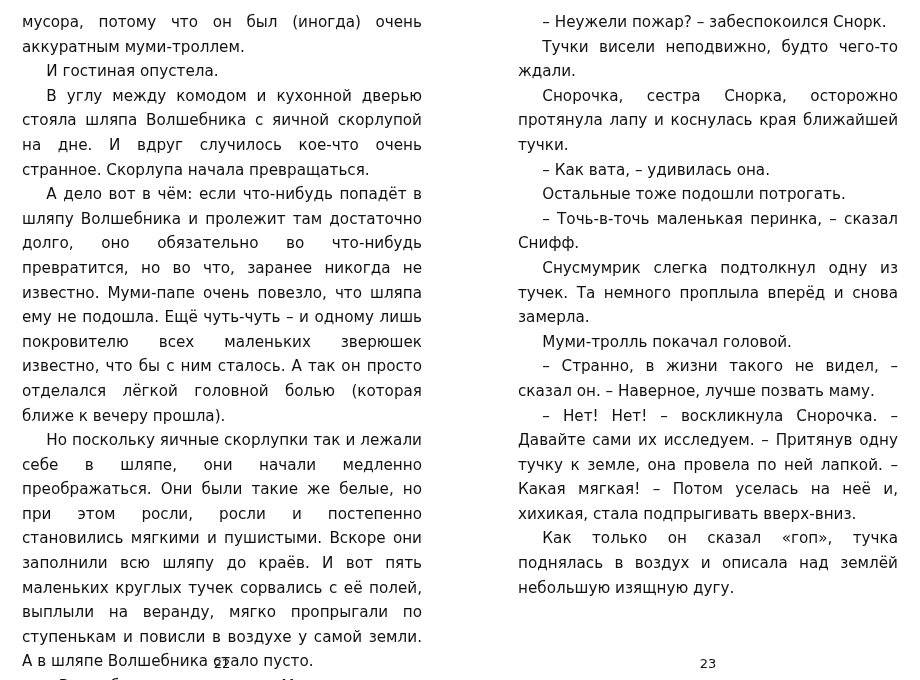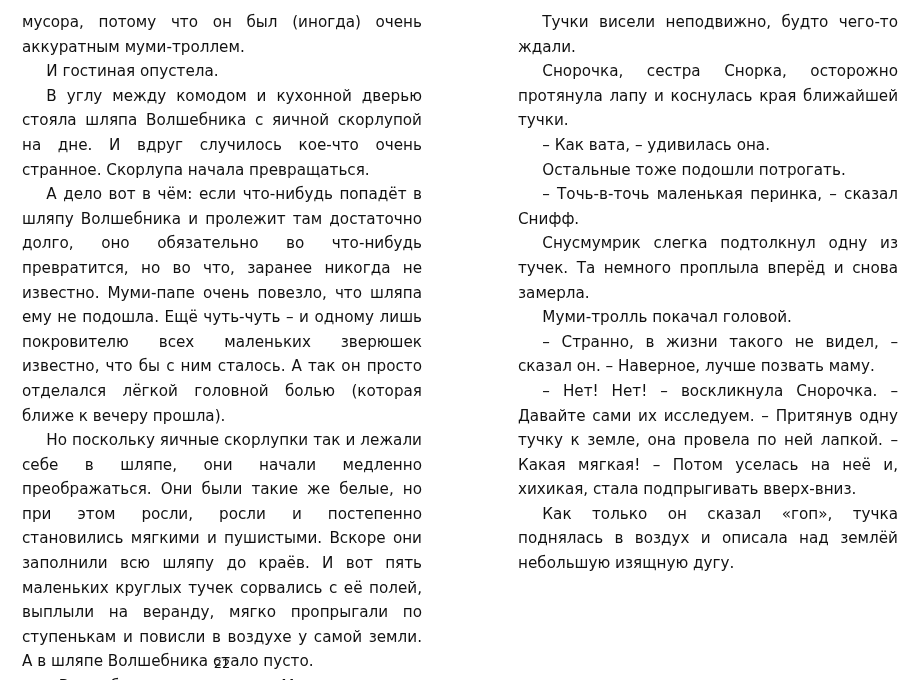--- a/index.html
+++ b/index.html
@@ -76,26 +76,28 @@
       <p>В углу между комодом и кухонной дверью стояла шляпа Волшебника с яичной скорлупой на дне. И вдруг случилось кое-что очень странное. Скорлупа начала превращаться.</p>
       <p>А дело вот в чём: если что-нибудь попадёт в шляпу Волшебника и пролежит там достаточно долго, оно обязательно во что-нибудь превратится, но во что, заранее никогда не известно. Муми-папе очень повезло, что шляпа ему не подошла. Ещё чуть-чуть – и одному лишь покровителю всех маленьких зверюшек известно, что бы с ним сталось. А так он просто отделался лёгкой головной болью (которая ближе к вечеру прошла).</p>
       <p>Но поскольку яичные скорлупки так и лежали себе в шляпе, они начали медленно преображаться. Они были такие же белые, но при этом росли, росли и постепенно становились мягкими и пушистыми. Вскоре они заполнили всю шляпу до краёв. И вот пять маленьких круглых тучек сорвались с её полей, выплыли на веранду, мягко пропрыгали по ступенькам и повисли в воздухе у самой земли. А в шляпе Волшебника стало пусто.</p>
       <p>– Вот тебе раз, – проговорил Муми-тролль.</p>
     </div>
     <div class="folio">22</div>
   </div>
 
   <div class="page page-right">
     <div class="column">
+      <p>– Неужели пожар? – забеспокоился Снорк.</p>
       <p>Тучки висели неподвижно, будто чего-то ждали.</p>
       <p>Снорочка, сестра Снорка, осторожно протянула лапу и коснулась края ближайшей тучки.</p>
       <p>– Как вата, – удивилась она.</p>
       <p>Остальные тоже подошли потрогать.</p>
       <p>– Точь-в-точь маленькая перинка, – сказал Снифф.</p>
       <p>Снусмумрик слегка подтолкнул одну из тучек. Та немного проплыла вперёд и снова замерла.</p>
       <p>Муми-тролль покачал головой.</p>
       <p>– Странно, в жизни такого не видел, – сказал он. – Наверное, лучше позвать маму.</p>
       <p>– Нет! Нет! – воскликнула Снорочка. – Давайте сами их исследуем. – Притянув одну тучку к земле, она провела по ней лапкой. – Какая мягкая! – Потом уселась на неё и, хихикая, стала подпрыгивать вверх-вниз.</p>
       <p>Как только он сказал «гоп», тучка поднялась в воздух и описала над землёй небольшую изящную дугу.</p>
     </div>
+    <div class="folio">23</div>
   </div>
 
 </div>
 
 </body></html>

